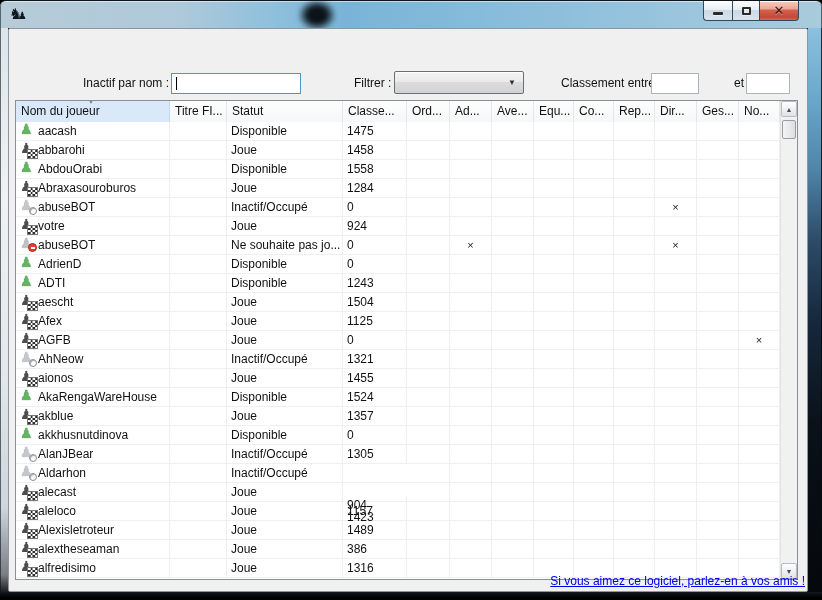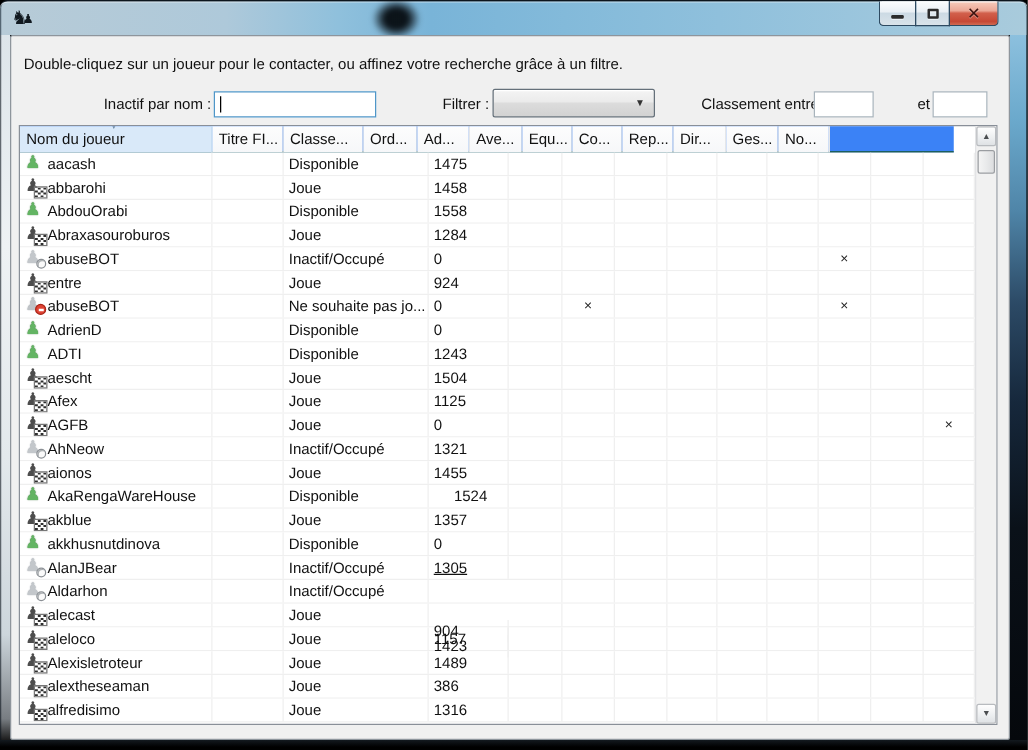--- a/index.html
+++ b/index.html
@@ -50,21 +50,21 @@
   .in-name{left:162px;width:130px;border-color:#4f96c8;}
   .caret{position:absolute;left:4px;top:3px;width:1px;height:13px;background:#000;}
   .in-min{left:642px;width:48px;}
   .in-max{left:737px;width:44px;}
   .combo{position:absolute;left:385px;top:42px;width:130px;height:23px;border:1px solid #65707a;border-radius:2px;
     background:linear-gradient(180deg,#f4f4f4 0%,#ebebeb 45%,#dcdcdc 50%,#d2d2d2 100%);box-shadow:inset 0 1px 0 #fff;}
   .combo .arr{position:absolute;right:7px;top:6px;font-size:8px;color:#333;}
 
   
   .table{position:absolute;left:6px;top:71px;width:783px;height:480px;background:#fff;border:1px solid #898f98;}
-  .theader{position:absolute;left:0;top:0;right:34px;height:21px;display:flex;background:#3b82f6;border-bottom:1px solid #14532d;}
+  .theader{position:absolute;left:0;top:0;right:34px;height:21px;display:flex;background:#5eead4;border-bottom:4px solid #14532d;}
   .hcell{position:relative;height:21px;flex:none;font-size:12px;color:#111;padding:3px 0 0 5px;
     background:linear-gradient(180deg,#fdfdfd,#f6f7f9);border-right:1px solid #e4e6e9;white-space:nowrap;overflow:hidden;}
   .hcell.sorted{background:#d9e9f9;border-right:1px solid #c0d9ef;}
   .sortarrow{position:absolute;top:-3px;left:50%;margin-left:-5px;font-size:7px;color:#6d89a6;}
   .tbody{position:absolute;left:0;top:21px;right:17px;bottom:0;overflow:hidden;}
   .trow{display:flex;height:19px;border-bottom:1px solid #efefef;background:#fff;}
   .cell{flex:none;height:18px;font-size:12px;color:#111;line-height:18px;padding-left:4px;border-right:1px solid #efefef;
     white-space:nowrap;overflow:hidden;}
   .cell.mark{text-align:center;padding-left:0;font-size:11px;color:#222;}
   .col-name{display:flex;align-items:center;padding-left:3px;}
@@ -120,21 +120,20 @@
         </div>
     </div>
   </div>
 
   <div class="edge-left"></div>
   <div class="edge-right"></div>
   <div class="edge-bottom"></div>
 
   <div class="client">
 
-    <div class="instruction">Double-cliquez sur un joueur pour le contacter, ou affinez votre recherche grâce à un filtre.</div>
 
     <div class="flabel lbl-name">Inactif par nom :</div>
     <div class="tinput in-name">
       <span class="caret"></span>
     </div>
 
     <div class="flabel lbl-statut">Filtrer :</div>
     <div class="combo">
       <span></span>
       <span class="arr">▼</span>
@@ -142,20 +141,21 @@
 
     <div class="flabel lbl-classement">Classement entre</div>
     <div class="tinput in-min"><span></span></div>
     <div class="flabel lbl-et">et</div>
     <div class="tinput in-max"><span></span></div>
 
     <div class="table">
       <div class="theader" id="hrow">
           <div class="hcell sorted" style="width: 154px;"><span>Nom du joueur</span><span class="sortarrow">▼</span></div>
           <div class="hcell" style="width: 57px;"><span>Titre FI...</span></div>
+          <div class="hcell" style="width: 116px;"><span>Statut</span></div>
           <div class="hcell" style="width: 64px;"><span>Classe...</span></div>
           <div class="hcell" style="width: 43px;"><span>Ord...</span></div>
           <div class="hcell" style="width: 42px;"><span>Ad...</span></div>
           <div class="hcell" style="width: 42px;"><span>Ave...</span></div>
           <div class="hcell" style="width: 40px;"><span>Equ...</span></div>
           <div class="hcell" style="width: 40px;"><span>Co...</span></div>
           <div class="hcell" style="width: 41px;"><span>Rep...</span></div>
           <div class="hcell" style="width: 42px;"><span>Dir...</span></div>
           <div class="hcell" style="width: 42px;"><span>Ges...</span></div>
           <div class="hcell" style="width: 41px;"><span>No...</span></div>
@@ -263,21 +263,21 @@
             <div class="cell col-dir mark" style="width: 42px;">×</div>
             <div class="cell col-ges mark" style="width: 42px;"></div>
             <div class="cell col-no mark" style="width: 41px;"></div>
           </div>
           <div class="trow">
             <div class="cell col-name" style="width: 154px;">
               <span class="picon playing">
                 <span class="pawn">♟</span>
                 <span class="pbadge b-playing"></span>
               </span>
-              <span class="nm">entre</span>
+              <span class="nm">votre</span>
             </div>
             <div class="cell col-titre" style="width: 57px;"></div>
             <div class="cell col-statut" style="width: 116px;">Joue</div>
             <div class="cell col-classe" style="width: 64px;">924</div>
             <div class="cell col-ord mark" style="width: 43px;"></div>
             <div class="cell col-ad mark" style="width: 42px;"></div>
             <div class="cell col-ave mark" style="width: 42px;"></div>
             <div class="cell col-equ mark" style="width: 40px;"></div>
             <div class="cell col-co mark" style="width: 40px;"></div>
             <div class="cell col-rep mark" style="width: 41px;"></div>
@@ -453,21 +453,21 @@
           </div>
           <div class="trow">
             <div class="cell col-name" style="width: 154px;">
               <span class="picon available">
                 <span class="pawn">♟</span>
               </span>
               <span class="nm">AkaRengaWareHouse</span>
             </div>
             <div class="cell col-titre" style="width: 57px;"></div>
             <div class="cell col-statut" style="width: 116px;">Disponible</div>
-            <div class="cell col-classe" style="width: 64px; text-align: center;">1524</div>
+            <div class="cell col-classe" style="width: 64px;">1524</div>
             <div class="cell col-ord mark" style="width: 43px;"></div>
             <div class="cell col-ad mark" style="width: 42px;"></div>
             <div class="cell col-ave mark" style="width: 42px;"></div>
             <div class="cell col-equ mark" style="width: 40px;"></div>
             <div class="cell col-co mark" style="width: 40px;"></div>
             <div class="cell col-rep mark" style="width: 41px;"></div>
             <div class="cell col-dir mark" style="width: 42px;"></div>
             <div class="cell col-ges mark" style="width: 42px;"></div>
             <div class="cell col-no mark" style="width: 41px;"></div>
           </div>
@@ -515,21 +515,21 @@
           <div class="trow">
             <div class="cell col-name" style="width: 154px;">
               <span class="picon inactive">
                 <span class="pawn">♟</span>
                 <span class="pbadge b-inactive"></span>
               </span>
               <span class="nm">AlanJBear</span>
             </div>
             <div class="cell col-titre" style="width: 57px;"></div>
             <div class="cell col-statut" style="width: 116px;">Inactif/Occupé</div>
-            <div class="cell col-classe" style="width: 64px; text-decoration: underline;">1305</div>
+            <div class="cell col-classe" style="width: 64px;">1305</div>
             <div class="cell col-ord mark" style="width: 43px;"></div>
             <div class="cell col-ad mark" style="width: 42px;"></div>
             <div class="cell col-ave mark" style="width: 42px;"></div>
             <div class="cell col-equ mark" style="width: 40px;"></div>
             <div class="cell col-co mark" style="width: 40px;"></div>
             <div class="cell col-rep mark" style="width: 41px;"></div>
             <div class="cell col-dir mark" style="width: 42px;"></div>
             <div class="cell col-ges mark" style="width: 42px;"></div>
             <div class="cell col-no mark" style="width: 41px;"></div>
           </div>
@@ -664,14 +664,15 @@
         <div class="sbtn up">
             <span>▲</span>
           </div>
         <div class="sthumb"></div>
         <div class="sbtn down">
             <span>▼</span>
           </div>
       </div>
     </div>
 
+    <div class="footer-link">Si vous aimez ce logiciel, parlez-en à vos amis !</div>
   </div>
 </div>
 
 </body></html>

